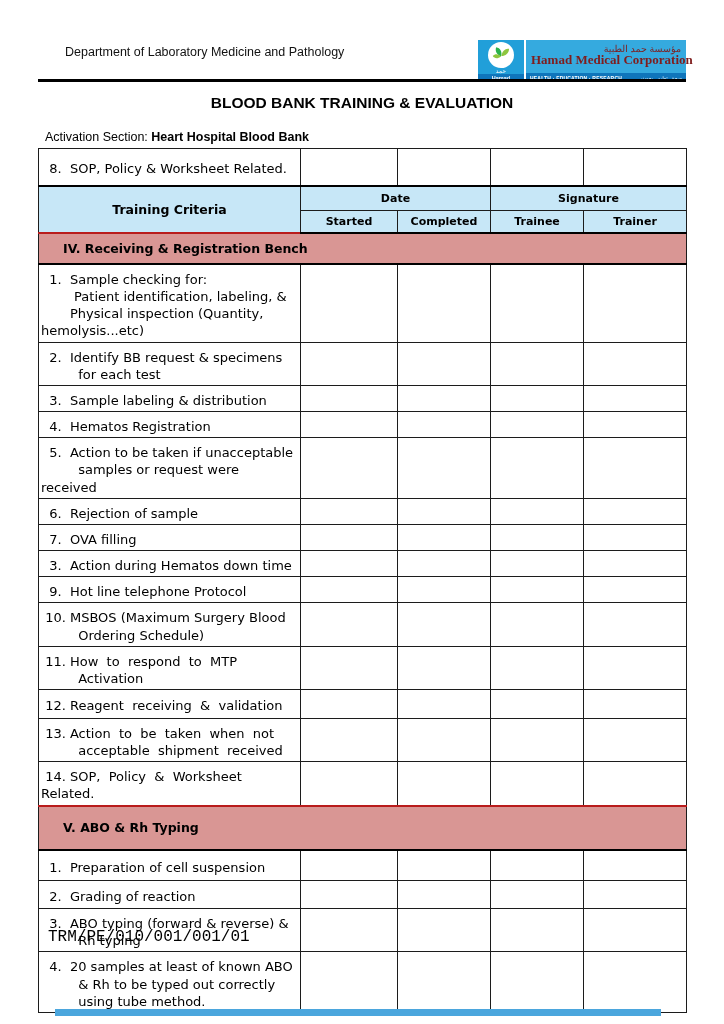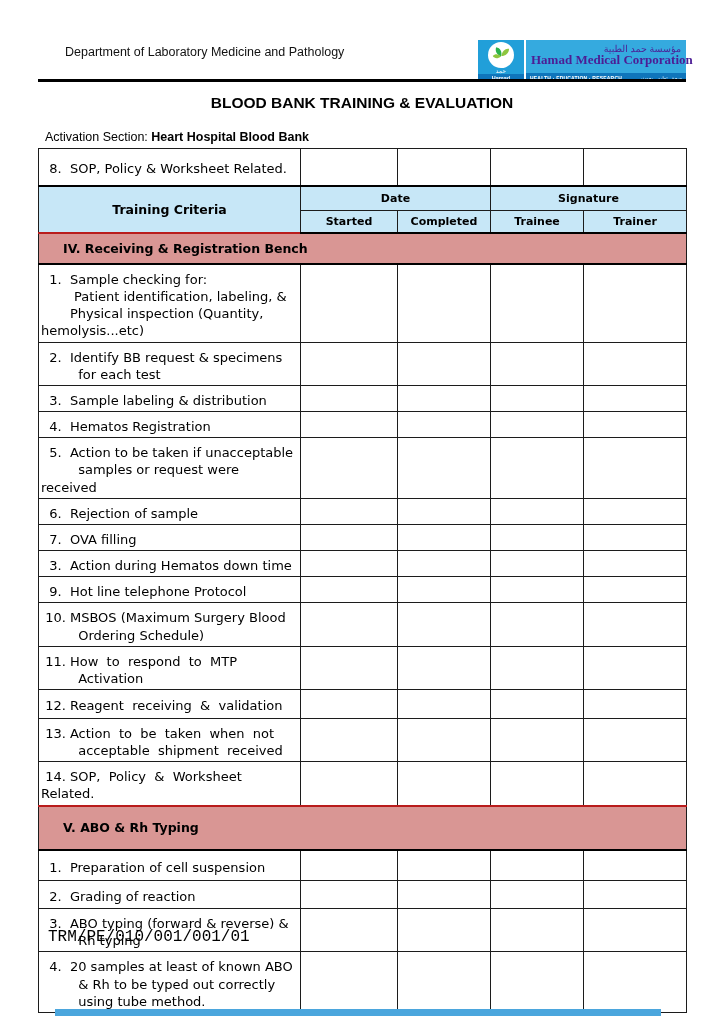--- a/index.html
+++ b/index.html
@@ -9,21 +9,21 @@
   }
   
   .department{position:absolute;left:65px;top:45px;font-size:12.5px;color:#111;}
   .logo{position:absolute;left:478px;top:40px;width:208px;height:42px;display:flex;}
   .logo-mark{width:46px;height:42px;background:#219fd9;margin-right:2px;display:flex;flex-direction:column;align-items:center;}
   .logo-circle{width:26px;height:26px;background:#fff;border-radius:50%;margin-top:2px;display:flex;align-items:center;justify-content:center;}
   .logo-circle svg{width:22px;height:22px;}
   .mark-ar{color:#fff;font-size:6px;line-height:6px;}
   .mark-strip{background:#0f75bb;width:100%;flex:1;color:#fff;font-size:5.5px;font-weight:bold;text-align:center;line-height:8px;}
   .logo-main{width:160px;height:42px;display:flex;flex-direction:column;}
-  .logo-top{background:#35aadf;flex:1;color:#4c1d95;padding:3px 5px 1px 5px;}
+  .logo-top{background:#35aadf;flex:1;color:#7f1d1d;padding:3px 5px 1px 5px;}
   .logo-ar{font-size:9.5px;line-height:11px;text-align:right;letter-spacing:2px;direction:rtl;}
   .logo-en{font-size:13px;line-height:11px;font-weight:bold;white-space:nowrap;font-family:Liberation Serif, serif;}
   .logo-strip{background:#0f75bb;height:9px;display:flex;justify-content:space-between;align-items:center;padding:0 4px;color:#fff;}
   .strip-en{font-size:5px;font-weight:bold;letter-spacing:.2px;}
   .strip-ar{font-size:5px;direction:rtl;}
   .rule{position:absolute;left:38px;top:79px;width:648px;height:3px;background:#000;}
   .doc-title{position:absolute;left:38px;top:94px;width:648px;text-align:center;font-size:15.5px;font-weight:bold;}
   .labsec{position:absolute;left:45px;top:130px;font-size:12.5px;}
   .labsec b{font-weight:bold;}
   

